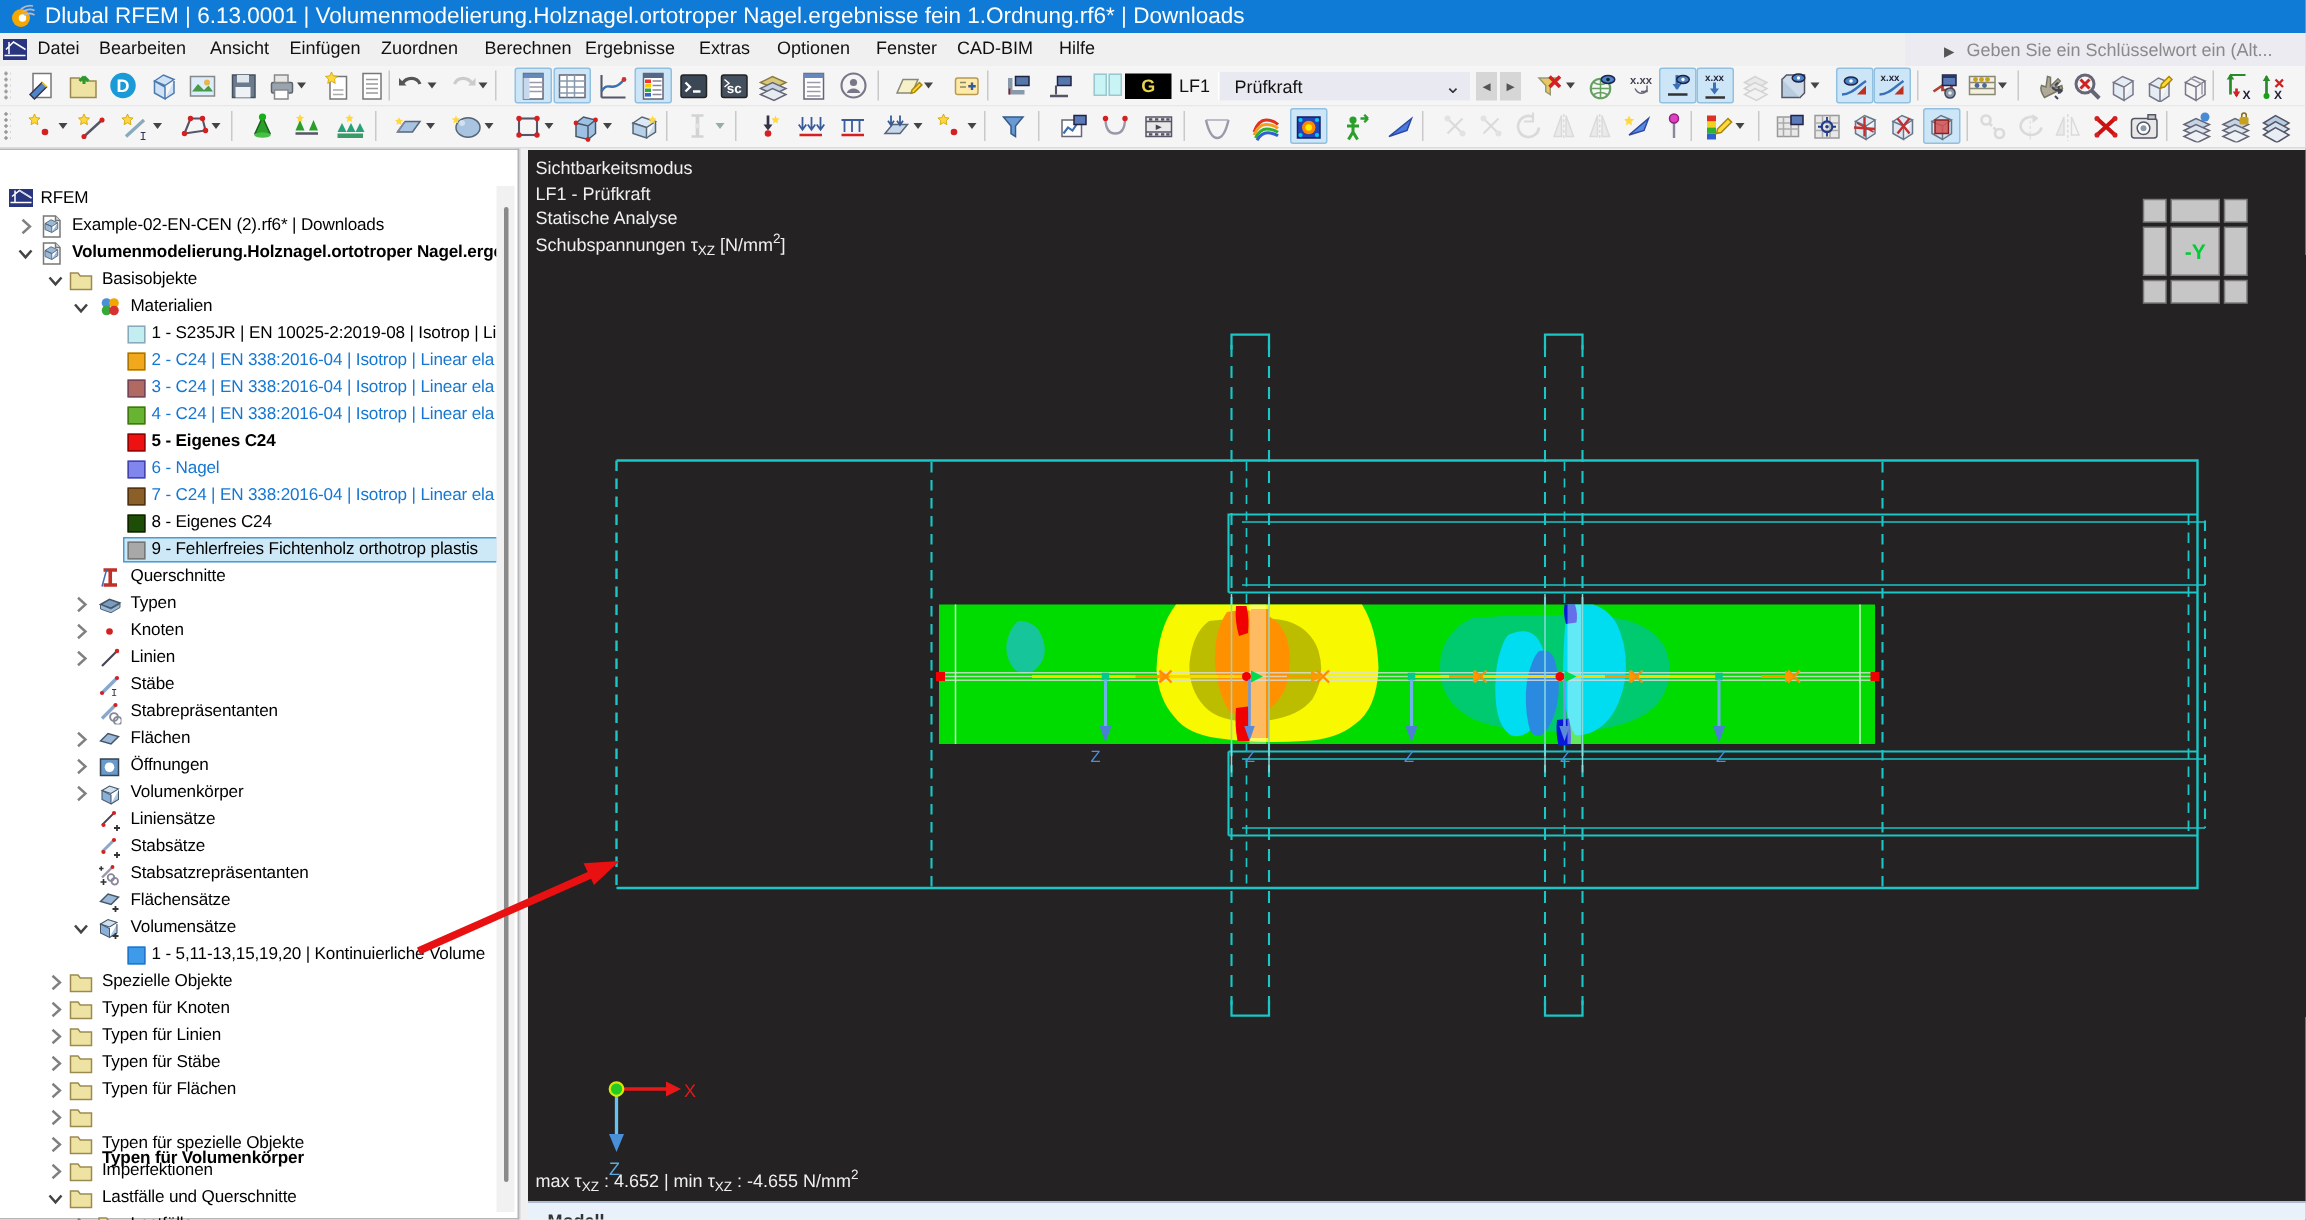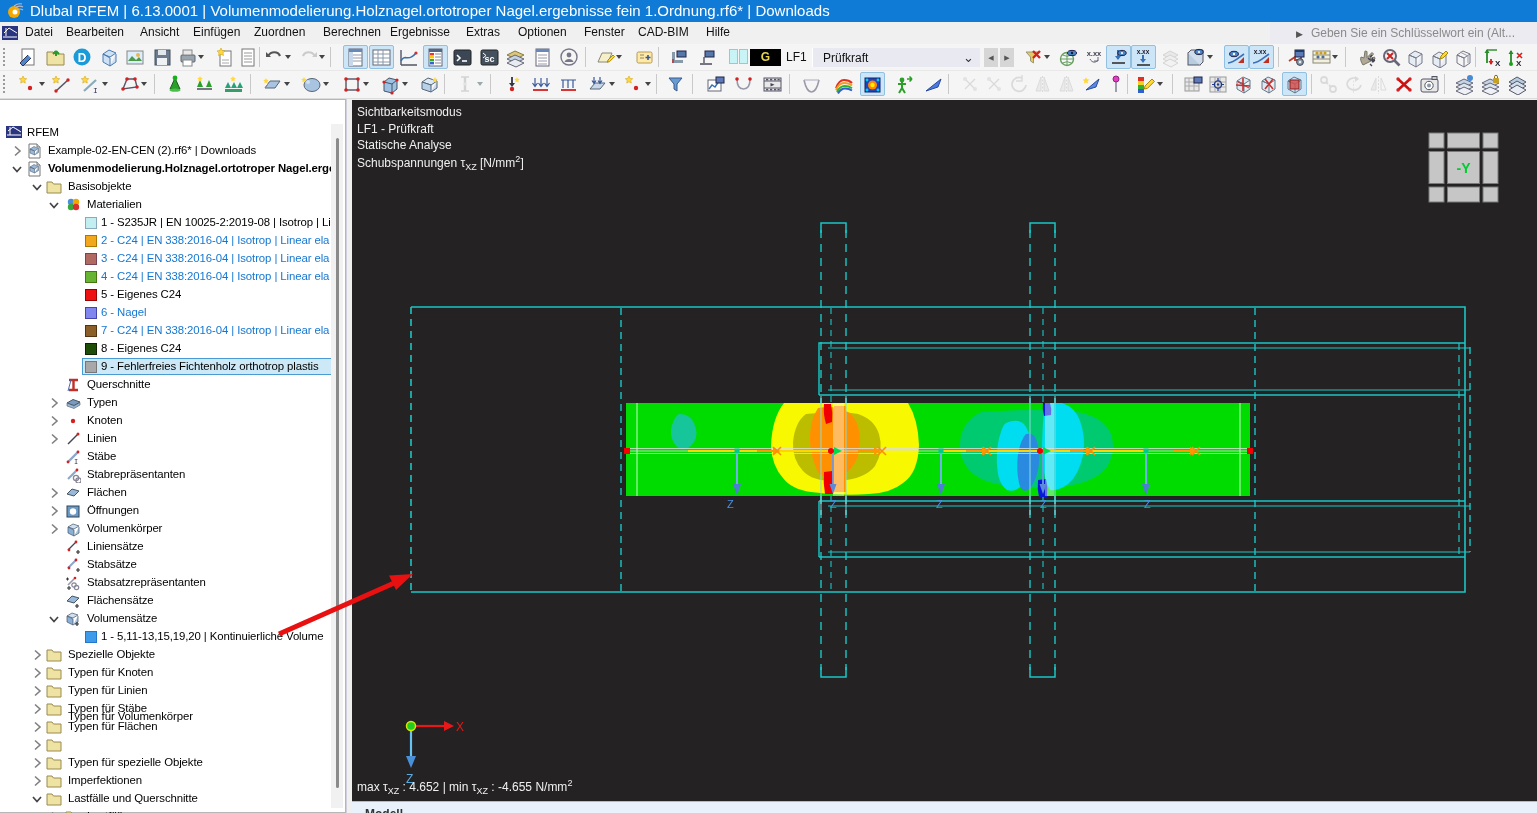--- a/index.html
+++ b/index.html
@@ -951,21 +951,21 @@
         <span class="sw" style="background:#b06a62;border-color:#745"></span>
       </div>
       <div class="tr-t" style="left:101px;top:130px;color:#1577d2;font-weight:normal">3 - C24 | EN 338:2016-04 | Isotrop | Linear ela</div>
       <div class="tr-i" style="left:85px;top:149px">
         <span class="sw" style="background:#66b432;border-color:#471"></span>
       </div>
       <div class="tr-t" style="left:101px;top:148px;color:#1577d2;font-weight:normal">4 - C24 | EN 338:2016-04 | Isotrop | Linear ela</div>
       <div class="tr-i" style="left:85px;top:167px">
         <span class="sw" style="background:#ee1111;border-color:#900"></span>
       </div>
-      <div class="tr-t" style="left:101px;top:166px;color:#000;font-weight:normal">5 - Eigenes C24</div>
+      <div class="tr-t" style="left:101px;top:166px;color:#000;font-weight:bold">5 - Eigenes C24</div>
       <div class="tr-i" style="left:85px;top:185px">
         <span class="sw" style="background:#8186ee;border-color:#44a"></span>
       </div>
       <div class="tr-t" style="left:101px;top:184px;color:#1577d2;font-weight:normal">6 - Nagel</div>
       <div class="tr-i" style="left:85px;top:203px">
         <span class="sw" style="background:#8a6028;border-color:#531"></span>
       </div>
       <div class="tr-t" style="left:101px;top:202px;color:#1577d2;font-weight:normal">7 - C24 | EN 338:2016-04 | Isotrop | Linear ela</div>
       <div class="tr-i" style="left:85px;top:221px">
         <span class="sw" style="background:#1e4d07;border-color:#120"></span>
@@ -1118,21 +1118,21 @@
       <div class="tr-i" style="left:46px;top:597px"><svg width="16" height="16" viewBox="0 0 16 16">
           <path d="M1 3 h5 l1.5 2 h7.5 v9 h-14z" fill="#efe3a3" stroke="#9a8a50"></path>
         </svg></div>
       <div class="tr-t" style="left:68px;top:598px;color:#000;font-weight:normal">Typen für Flächen</div>
       <div class="tr-a" style="left:29px;top:615px"><svg width="16" height="16" viewBox="0 0 16 16">
           <path d="M6 3.5 L11 8 L6 12.5" fill="none" stroke="#808080" stroke-width="1.6"></path>
         </svg></div>
       <div class="tr-i" style="left:46px;top:615px"><svg width="16" height="16" viewBox="0 0 16 16">
           <path d="M1 3 h5 l1.5 2 h7.5 v9 h-14z" fill="#efe3a3" stroke="#9a8a50"></path>
         </svg></div>
-      <div class="tr-t" style="left:68px;top:588px;color:#000;font-weight:normal">Typen für Volumenkörper</div>
+      <div class="tr-t" style="left:68px;top:644px;color:#000;font-weight:bold">Typen für Volumenkörper</div>
       <div class="tr-a" style="left:29px;top:633px"><svg width="16" height="16" viewBox="0 0 16 16">
           <path d="M6 3.5 L11 8 L6 12.5" fill="none" stroke="#808080" stroke-width="1.6"></path>
         </svg></div>
       <div class="tr-i" style="left:46px;top:633px"><svg width="16" height="16" viewBox="0 0 16 16">
           <path d="M1 3 h5 l1.5 2 h7.5 v9 h-14z" fill="#efe3a3" stroke="#9a8a50"></path>
         </svg></div>
       <div class="tr-t" style="left:68px;top:634px;color:#000;font-weight:normal">Typen für spezielle Objekte</div>
       <div class="tr-a" style="left:29px;top:651px"><svg width="16" height="16" viewBox="0 0 16 16">
           <path d="M6 3.5 L11 8 L6 12.5" fill="none" stroke="#808080" stroke-width="1.6"></path>
         </svg></div>

